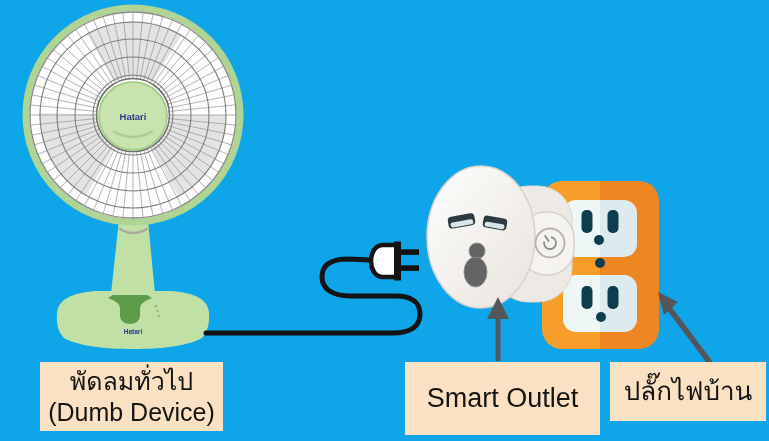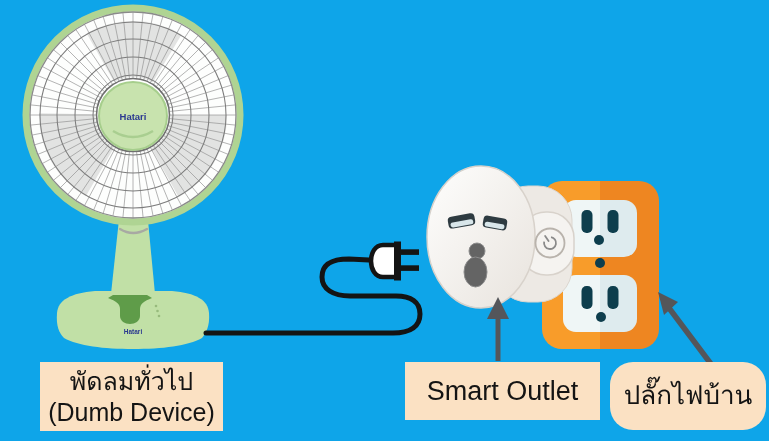--- a/index.html
+++ b/index.html
@@ -9,22 +9,22 @@
   }
   #diagram-svg{position:absolute;left:0;top:0;}
   .label-box{
     position:absolute;
     background:var(--label-bg,#FBE1C3);
     color:var(--text-dark,#141414);
     display:flex;flex-direction:column;align-items:center;justify-content:center;
     text-align:center;line-height:1.22;
   }
   #label-fan{left:40px;top:362px;width:183px;height:69px;font-size:25px;}
-  #label-smart{left:405px;top:362px;width:195px;height:58px;font-size:27px;}
-  #label-wall{left:610px;top:362px;width:156px;height:68px;font-size:26px;border-radius:23px;}
+  #label-smart{left:405px;top:362px;width:195px;height:73px;font-size:27px;}
+  #label-wall{left:610px;top:362px;width:156px;height:59px;font-size:26px;}
 </style>
 </head>
 <body>
 
 <div id="stage">
 
   <svg id="diagram-svg" width="769" height="441" viewBox="0 0 769 441" xmlns="http://www.w3.org/2000/svg">
 
     <defs>
       <linearGradient id="og" x1="0" y1="0" x2="1" y2="0">

